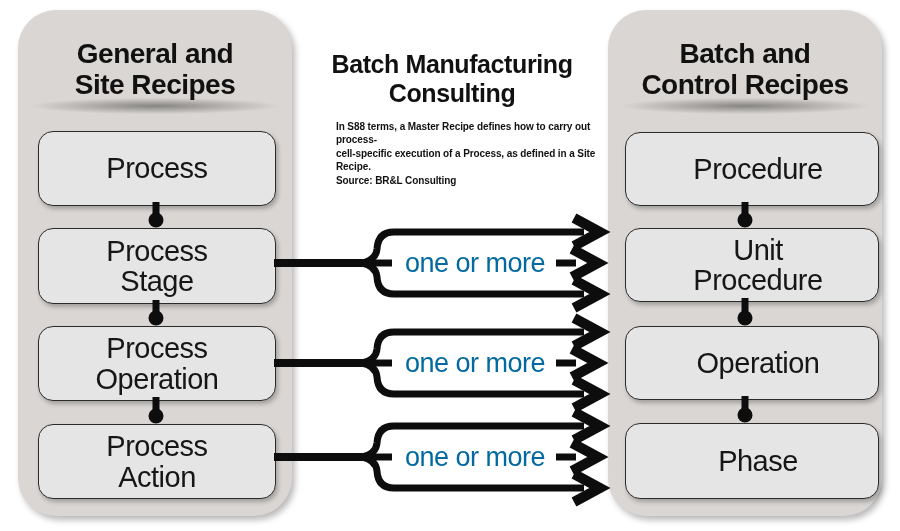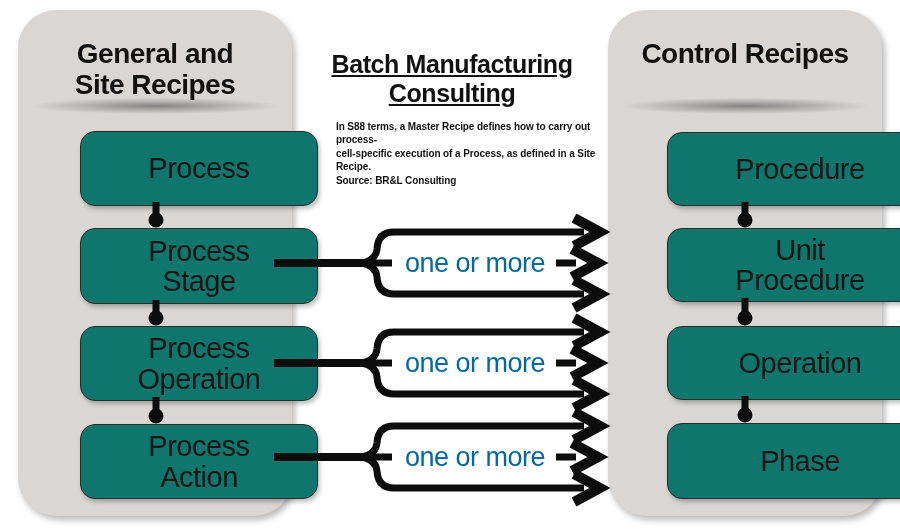--- a/index.html
+++ b/index.html
@@ -17,38 +17,38 @@
   .panel-title{
     position:relative;padding-top:28px;text-align:center;
     font-size:28px;font-weight:800;line-height:1.12;letter-spacing:-.5px;color:#111;
   }
   .panel-title span{display:block;}
   .header-shadow{
     position:absolute;top:88px;left:14px;right:14px;height:16px;
     background:radial-gradient(ellipse at center, rgba(0,0,0,.38) 0%, rgba(0,0,0,0) 72%);
   }
   .node{
-    position:absolute;background:#0f766e;border:1.5px solid #2b2b2b;border-radius:15px;
+    position:absolute;background:#e5e5e5;border:1.5px solid #2b2b2b;border-radius:15px;
     box-shadow:2px 3px 4px rgba(0,0,0,.25);
     display:flex;flex-direction:column;align-items:center;justify-content:center;
-    font-size:29px;line-height:1.05;letter-spacing:-.5px;color:#161616;text-align:center;margin-left:42px;
+    font-size:29px;line-height:1.05;letter-spacing:-.5px;color:#161616;text-align:center;
   }
   .node span{display:block;}
   .lbox{left:38px;width:236px;}
   .rbox{left:625px;width:240px;padding-left:12px;}
   svg.overlay{position:absolute;left:0;top:0;}
   .rel-label{
     position:absolute;left:394px;width:162px;height:34px;line-height:34px;
     text-align:center;font-size:27px;letter-spacing:-.5px;color:#0369a1;
   }
   .center-title{
     position:absolute;left:300px;top:50px;width:304px;text-align:center;
     font-size:25px;font-weight:800;line-height:1.15;letter-spacing:-.4px;color:#111;
   }
-  .center-title span{display:block;text-decoration:underline;}
+  .center-title span{display:block;}
   .center-note{
     position:absolute;left:312px;top:120px;width:300px;
     font-size:10px;font-weight:700;line-height:1.34;letter-spacing:-.1px;color:#111;
   }
   .center-note span{display:block;margin-left:24px;}
 </style>
 </head>
 <body>
 
 <div id="stage">
@@ -56,20 +56,21 @@
   <div class="panel left">
     <div class="panel-title">
       <span>General and</span>
       <span>Site Recipes</span>
     </div>
     <div class="header-shadow"></div>
   </div>
 
   <div class="panel right">
     <div class="panel-title">
+      <span>Batch and</span>
       <span>Control Recipes</span>
     </div>
     <div class="header-shadow"></div>
   </div>
 
   <div class="node lbox" style="top:131px;height:73px;">
     <span>Process</span>
   </div>
   <div class="node lbox" style="top:228px;height:74px;">
     <span>Process</span>

